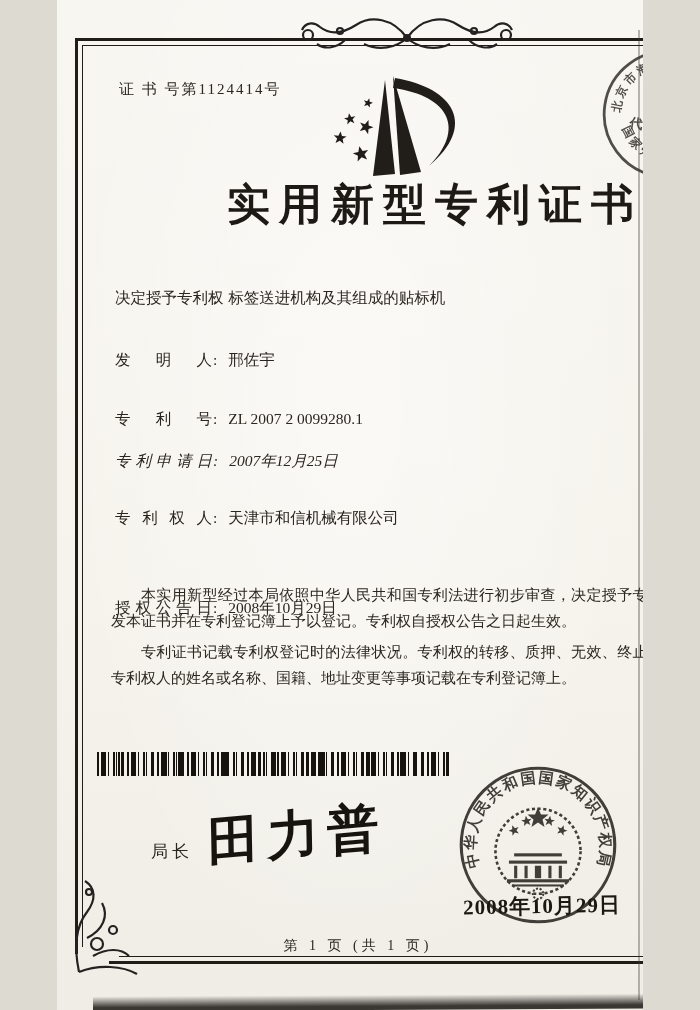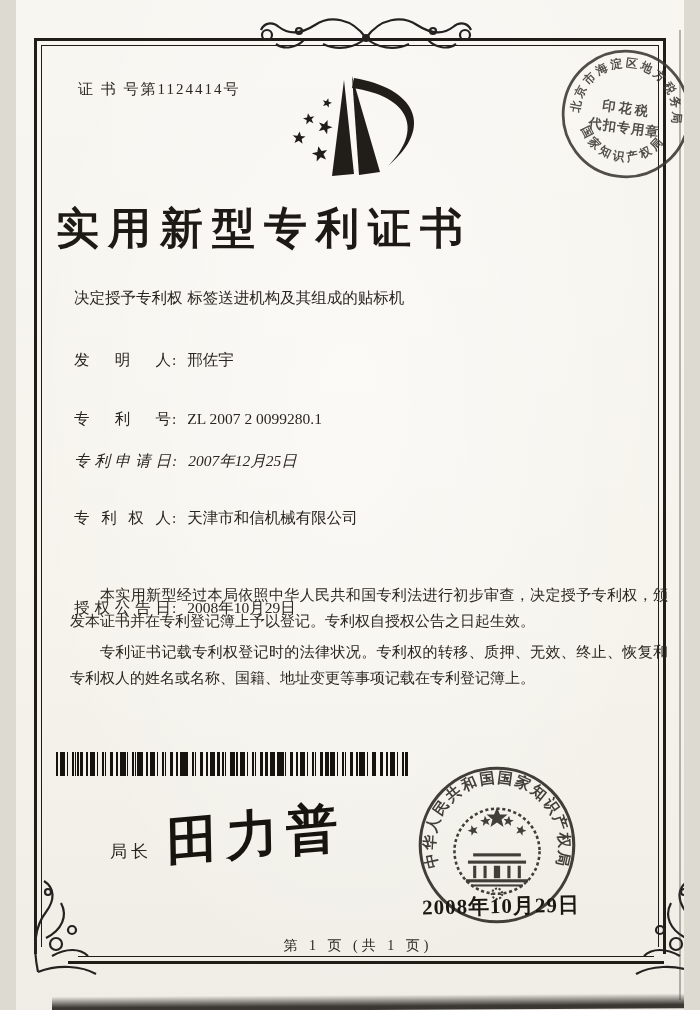--- a/index.html
+++ b/index.html
@@ -1,17 +1,17 @@
 <!DOCTYPE html>
 <html><head>
 <meta charset="utf-8">
 <style>
   html,body{margin:0;padding:0;background:#dddad2;}
   .page{
-    position:relative; width:668px; height:1010px; margin:0 auto;
+    position:relative; width:586px; height:1010px; margin:0 auto;
     background:
       radial-gradient(ellipse at 50% 40%, rgba(255,255,255,.5), rgba(0,0,0,0) 70%),
       linear-gradient(180deg,#f8f6f1 0%,#f5f3ec 60%,#efede6 100%);
     overflow:hidden;
     font-family:"Liberation Serif","DejaVu Serif",serif;
     color:#26231f;
   }
   
   .fl{position:absolute;background:#201d19;}
   .frame-top-outer{left:18px;top:38px;width:632px;height:3px;}
@@ -23,21 +23,21 @@
   .frame-bottom-inner{left:62px;top:956px;width:576px;height:1px;}
   .frame-bottom-outer{left:52px;top:961px;width:596px;height:3px;}
   .ornament{position:absolute;}
   .orn-top{left:238px;top:10px;}
   .orn-bl{left:10px;top:876px;}
   .orn-br{left:590px;top:876px;}
   
   .cert-number{position:absolute;left:62px;top:80px;font-size:15px;letter-spacing:2px;color:#2a2620;}
   .logo{position:absolute;left:266px;top:66px;}
   .tax-stamp{position:absolute;left:544px;top:48px;width:132px;height:132px;transform:rotate(8deg);opacity:.88;}
-  .title{position:absolute;left:0;right:0;top:200px;text-align:left;
+  .title{position:absolute;left:0;right:0;top:176px;text-align:right;
          font-size:43px;font-weight:700;letter-spacing:9px;color:#1d1a16;padding-left:40px;}
   
   .field{position:absolute;left:58px;font-size:15.5px;white-space:nowrap;color:#29251f;}
   .flabel{display:inline-block;width:97px;text-align:justify;text-align-last:justify;}
   .fcolon{display:inline-block;margin-left:1px;}
   .fvalue{margin-left:11px;text-align:right;}
   .f0{top:288px;}.f1{top:350px;}.f2{top:397px;margin-top:12px;}.f3{top:451px;font-style:italic;}.f4{top:508px;font-family:Liberation Serif, serif;}.f5{top:557px;margin-top:41px;}
   
   .body-text{position:absolute;left:54px;top:582px;width:598px;font-size:15px;
              line-height:1.74;text-align:justify;color:#2b2620;}

